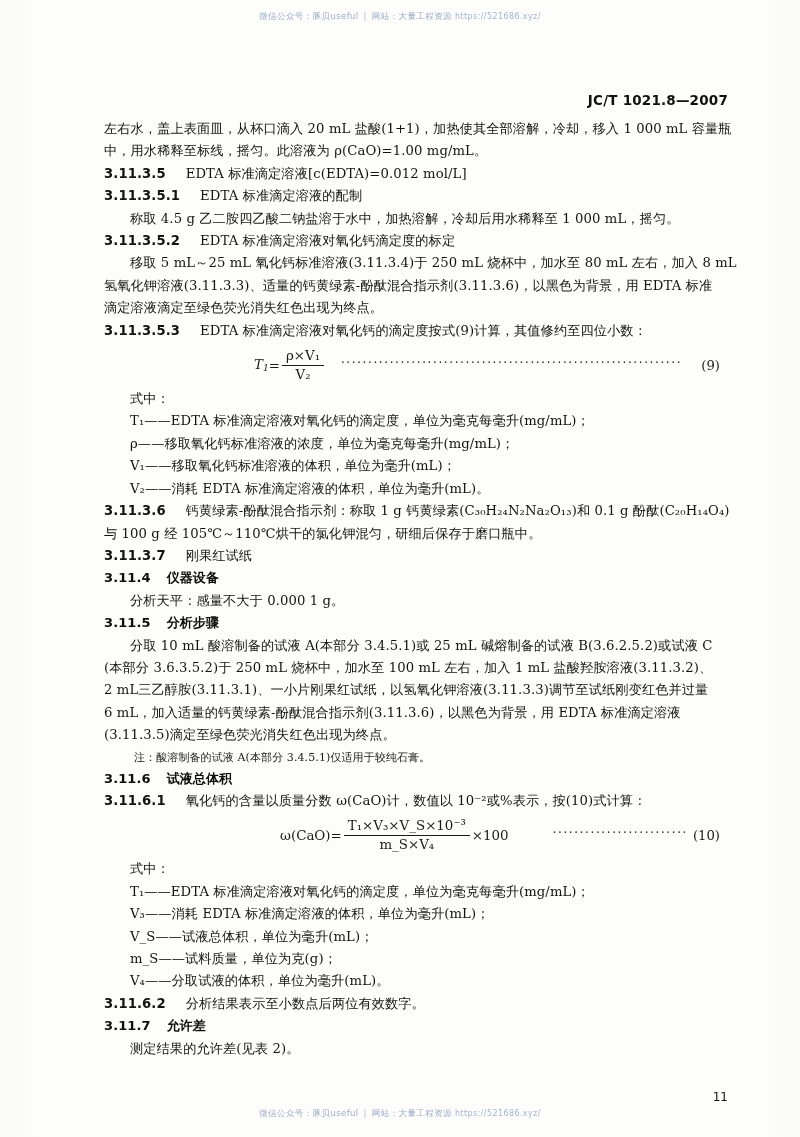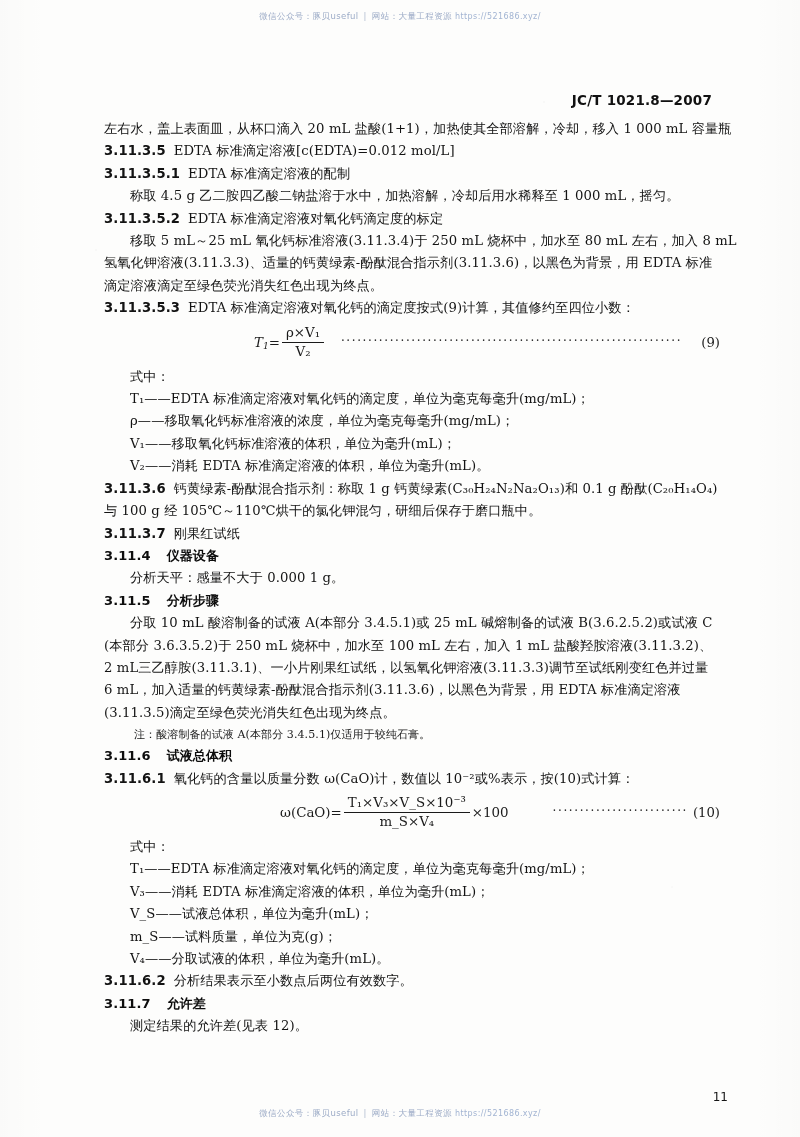--- a/index.html
+++ b/index.html
@@ -45,21 +45,21 @@
     opacity: 0.95;
   }
   .watermark-top { top: 11px; }
   .watermark-bottom { top: 1108px; }
   .watermark .sep { padding: 0 5px; color: #aab6cd; }
   .watermark .url { font-size: 8px; color: #9db0d0; }
 
   .doc-header {
     position: absolute;
     top: 92px;
-    right: 88px;
+    right: 72px;
     font-family: "DejaVu Sans", "Liberation Sans", sans-serif;
     font-weight: bold;
     font-size: 13.5px;
     letter-spacing: 0.2px;
     color: #111;
   }
 
   .content {
     position: absolute;
     top: 118px;
@@ -88,21 +88,21 @@
   .clause {
     font-size: 13.2px;
     line-height: 22.4px;
     letter-spacing: 0.1px;
     white-space: nowrap;
     color: #131313;
   }
   .clause .num {
     font-family: "DejaVu Sans", "Liberation Sans", sans-serif;
     font-weight: bold;
-    padding-right: 8px;
+    padding-right: 20px;
     text-align: right;
   }
   .note {
     font-size: 11px;
     line-height: 21px;
     text-indent: 30px;
     letter-spacing: 0.1px;
     white-space: nowrap;
     color: #1a1a1a;
   }
@@ -197,20 +197,21 @@
   <div class="watermark watermark-top">
     <span>微信公众号：豚贝useful</span><span class="sep">|</span><span>网站：大量工程资源</span>
     <span class="url">https://521686.xyz/</span>
   </div>
 
   <div class="doc-header">JC/T 1021.8—2007</div>
 
   <div class="content">
 
     <div class="line">左右水，盖上表面皿，从杯口滴入 20 mL 盐酸(1+1)，加热使其全部溶解，冷却，移入 1 000 mL 容量瓶</div>
+    <div class="line">中，用水稀释至标线，摇匀。此溶液为 ρ(CaO)=1.00 mg/mL。</div>
 
     <div class="clause">
       <span class="num">3.11.3.5</span><span>EDTA 标准滴定溶液[c(EDTA)=0.012 mol/L]</span>
     </div>
 
     <div class="clause">
       <span class="num">3.11.3.5.1</span><span>EDTA 标准滴定溶液的配制</span>
     </div>
     <div class="line indent">称取 4.5 g 乙二胺四乙酸二钠盐溶于水中，加热溶解，冷却后用水稀释至 1 000 mL，摇匀。</div>
 
@@ -301,21 +302,21 @@
     <div class="sym-line">m_S——试料质量，单位为克(g)；</div>
     <div class="sym-line">V₄——分取试液的体积，单位为毫升(mL)。</div>
 
     <div class="clause">
       <span class="num">3.11.6.2</span><span>分析结果表示至小数点后两位有效数字。</span>
     </div>
 
     <div class="heading">
       <span class="num">3.11.7</span><span>允许差</span>
     </div>
-    <div class="line indent">测定结果的允许差(见表 12)。</div>
+    <div class="line indent">测定结果的允许差(见表 2)。</div>
 
   </div>
 
   <div class="page-number">11</div>
 
   <div class="watermark watermark-bottom">
     <span>微信公众号：豚贝useful</span><span class="sep">|</span><span>网站：大量工程资源</span>
     <span class="url">https://521686.xyz/</span>
   </div>
 

